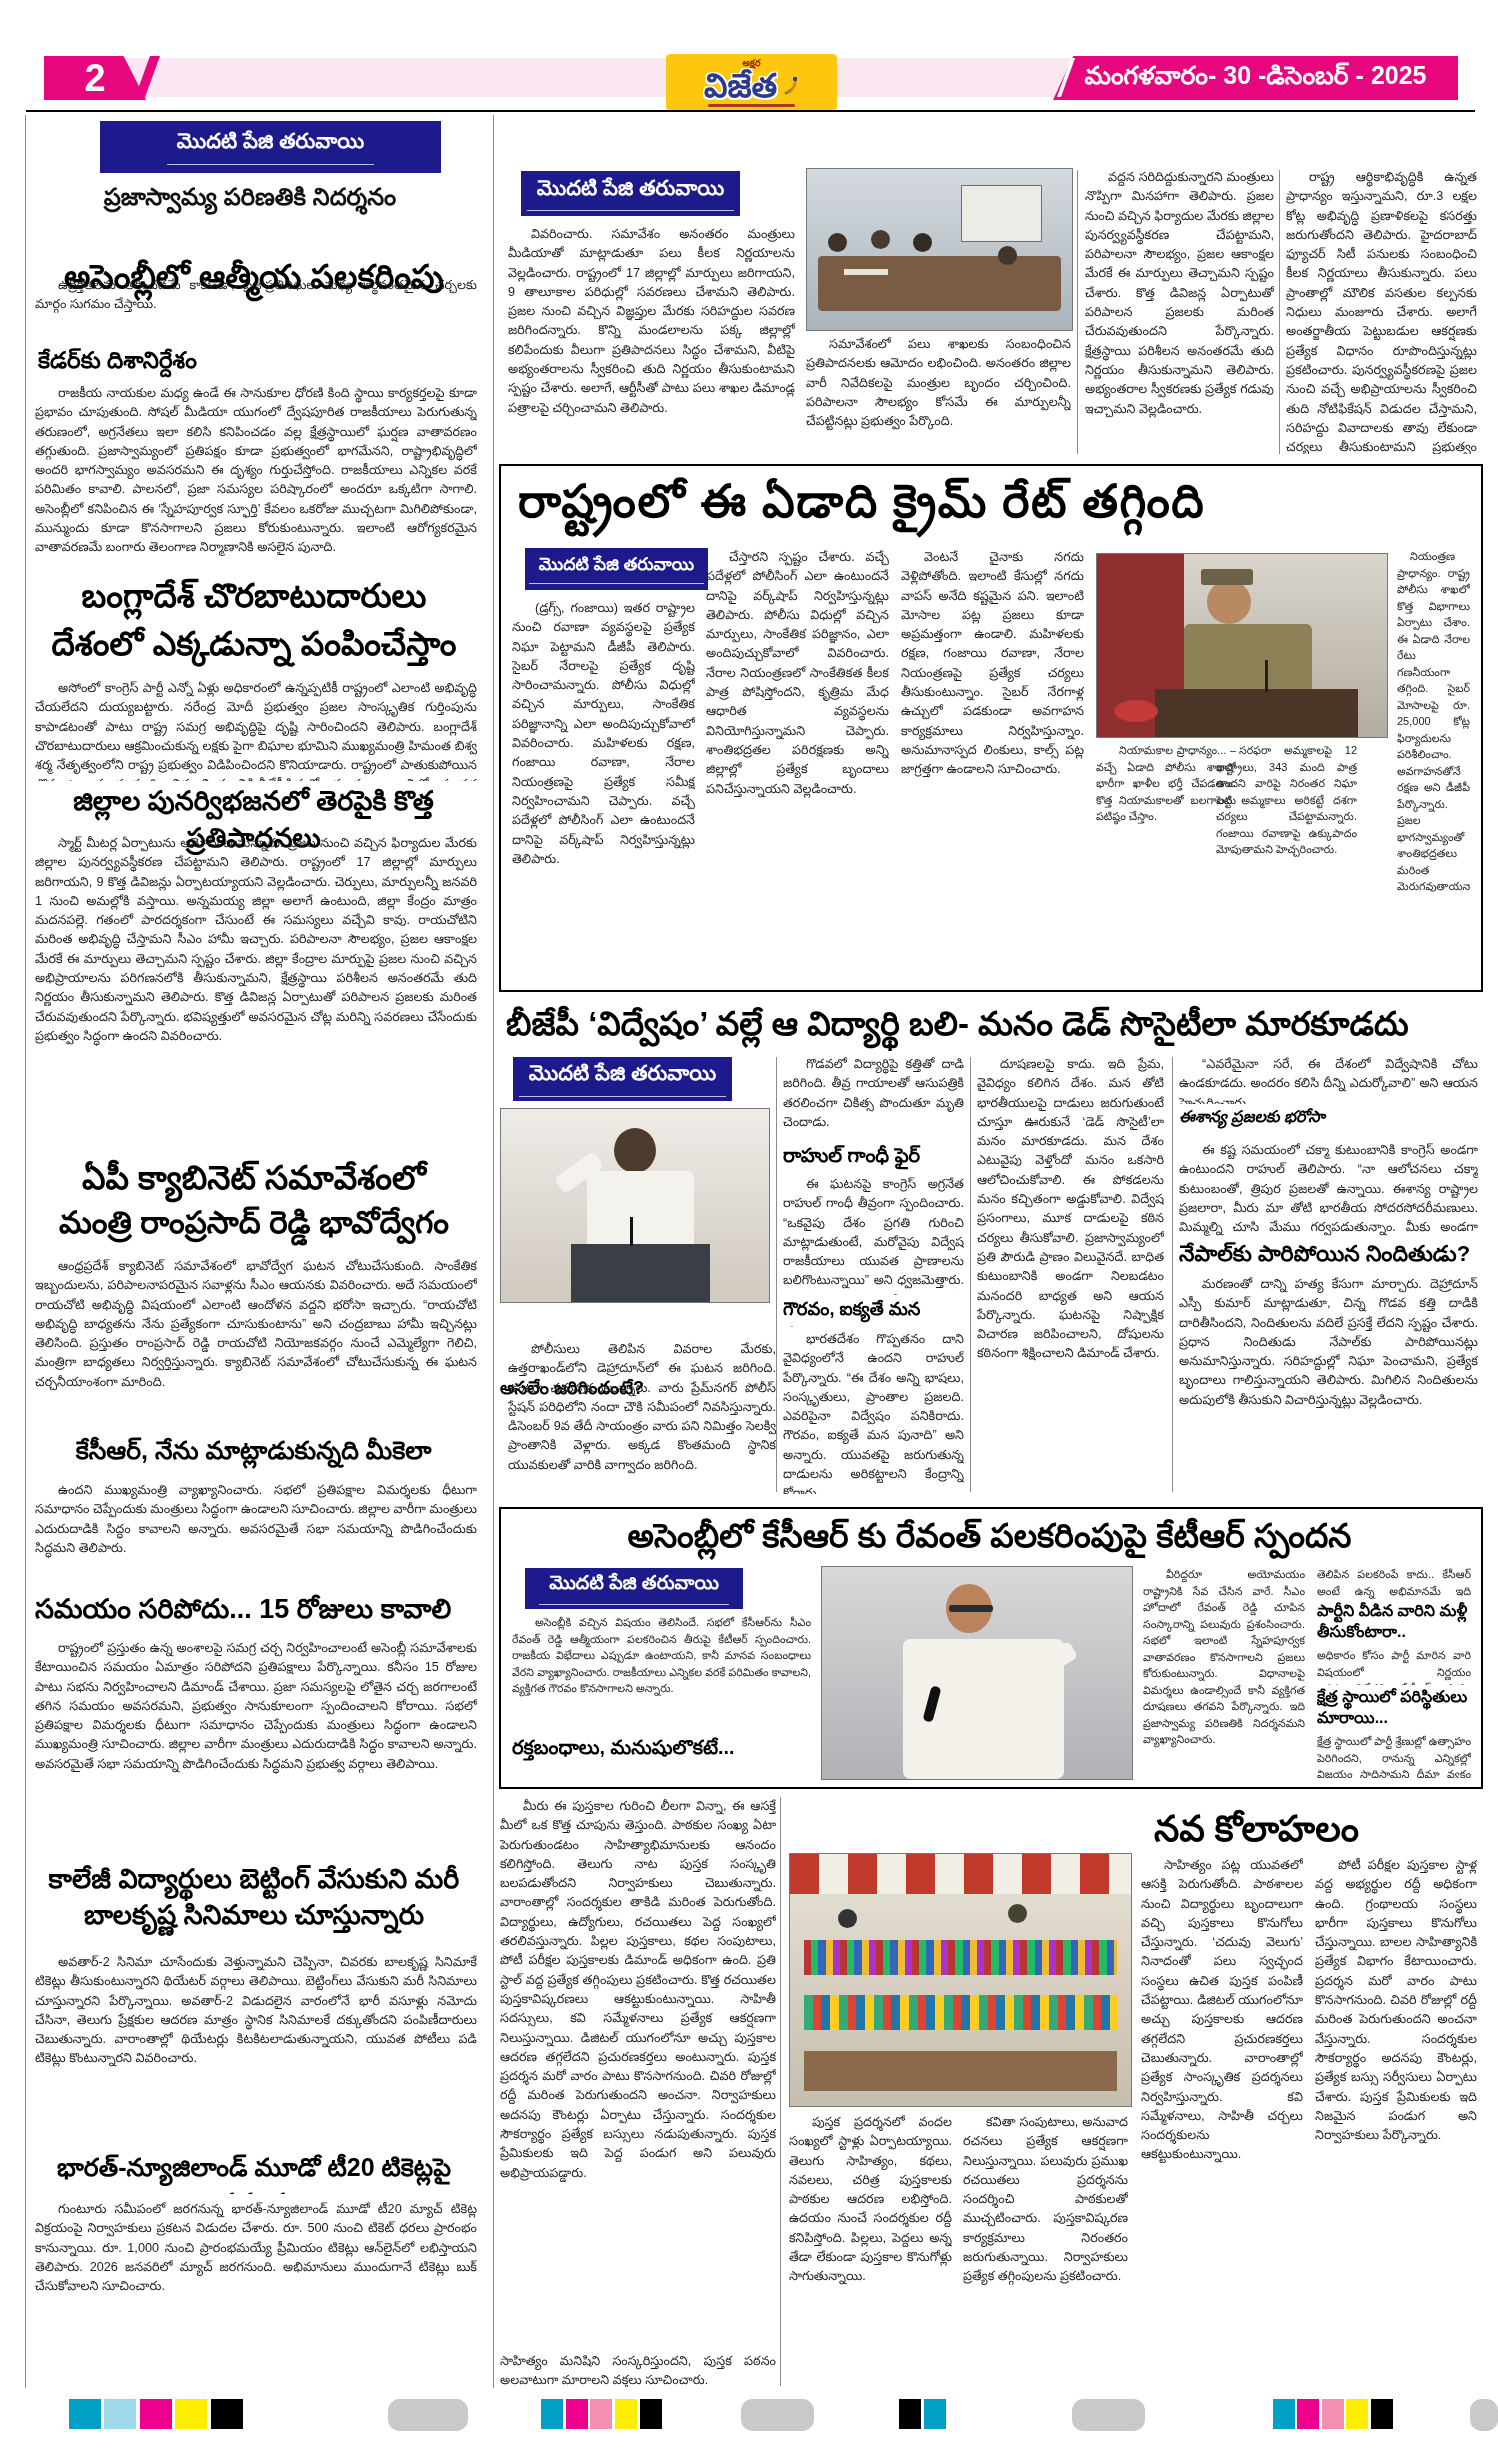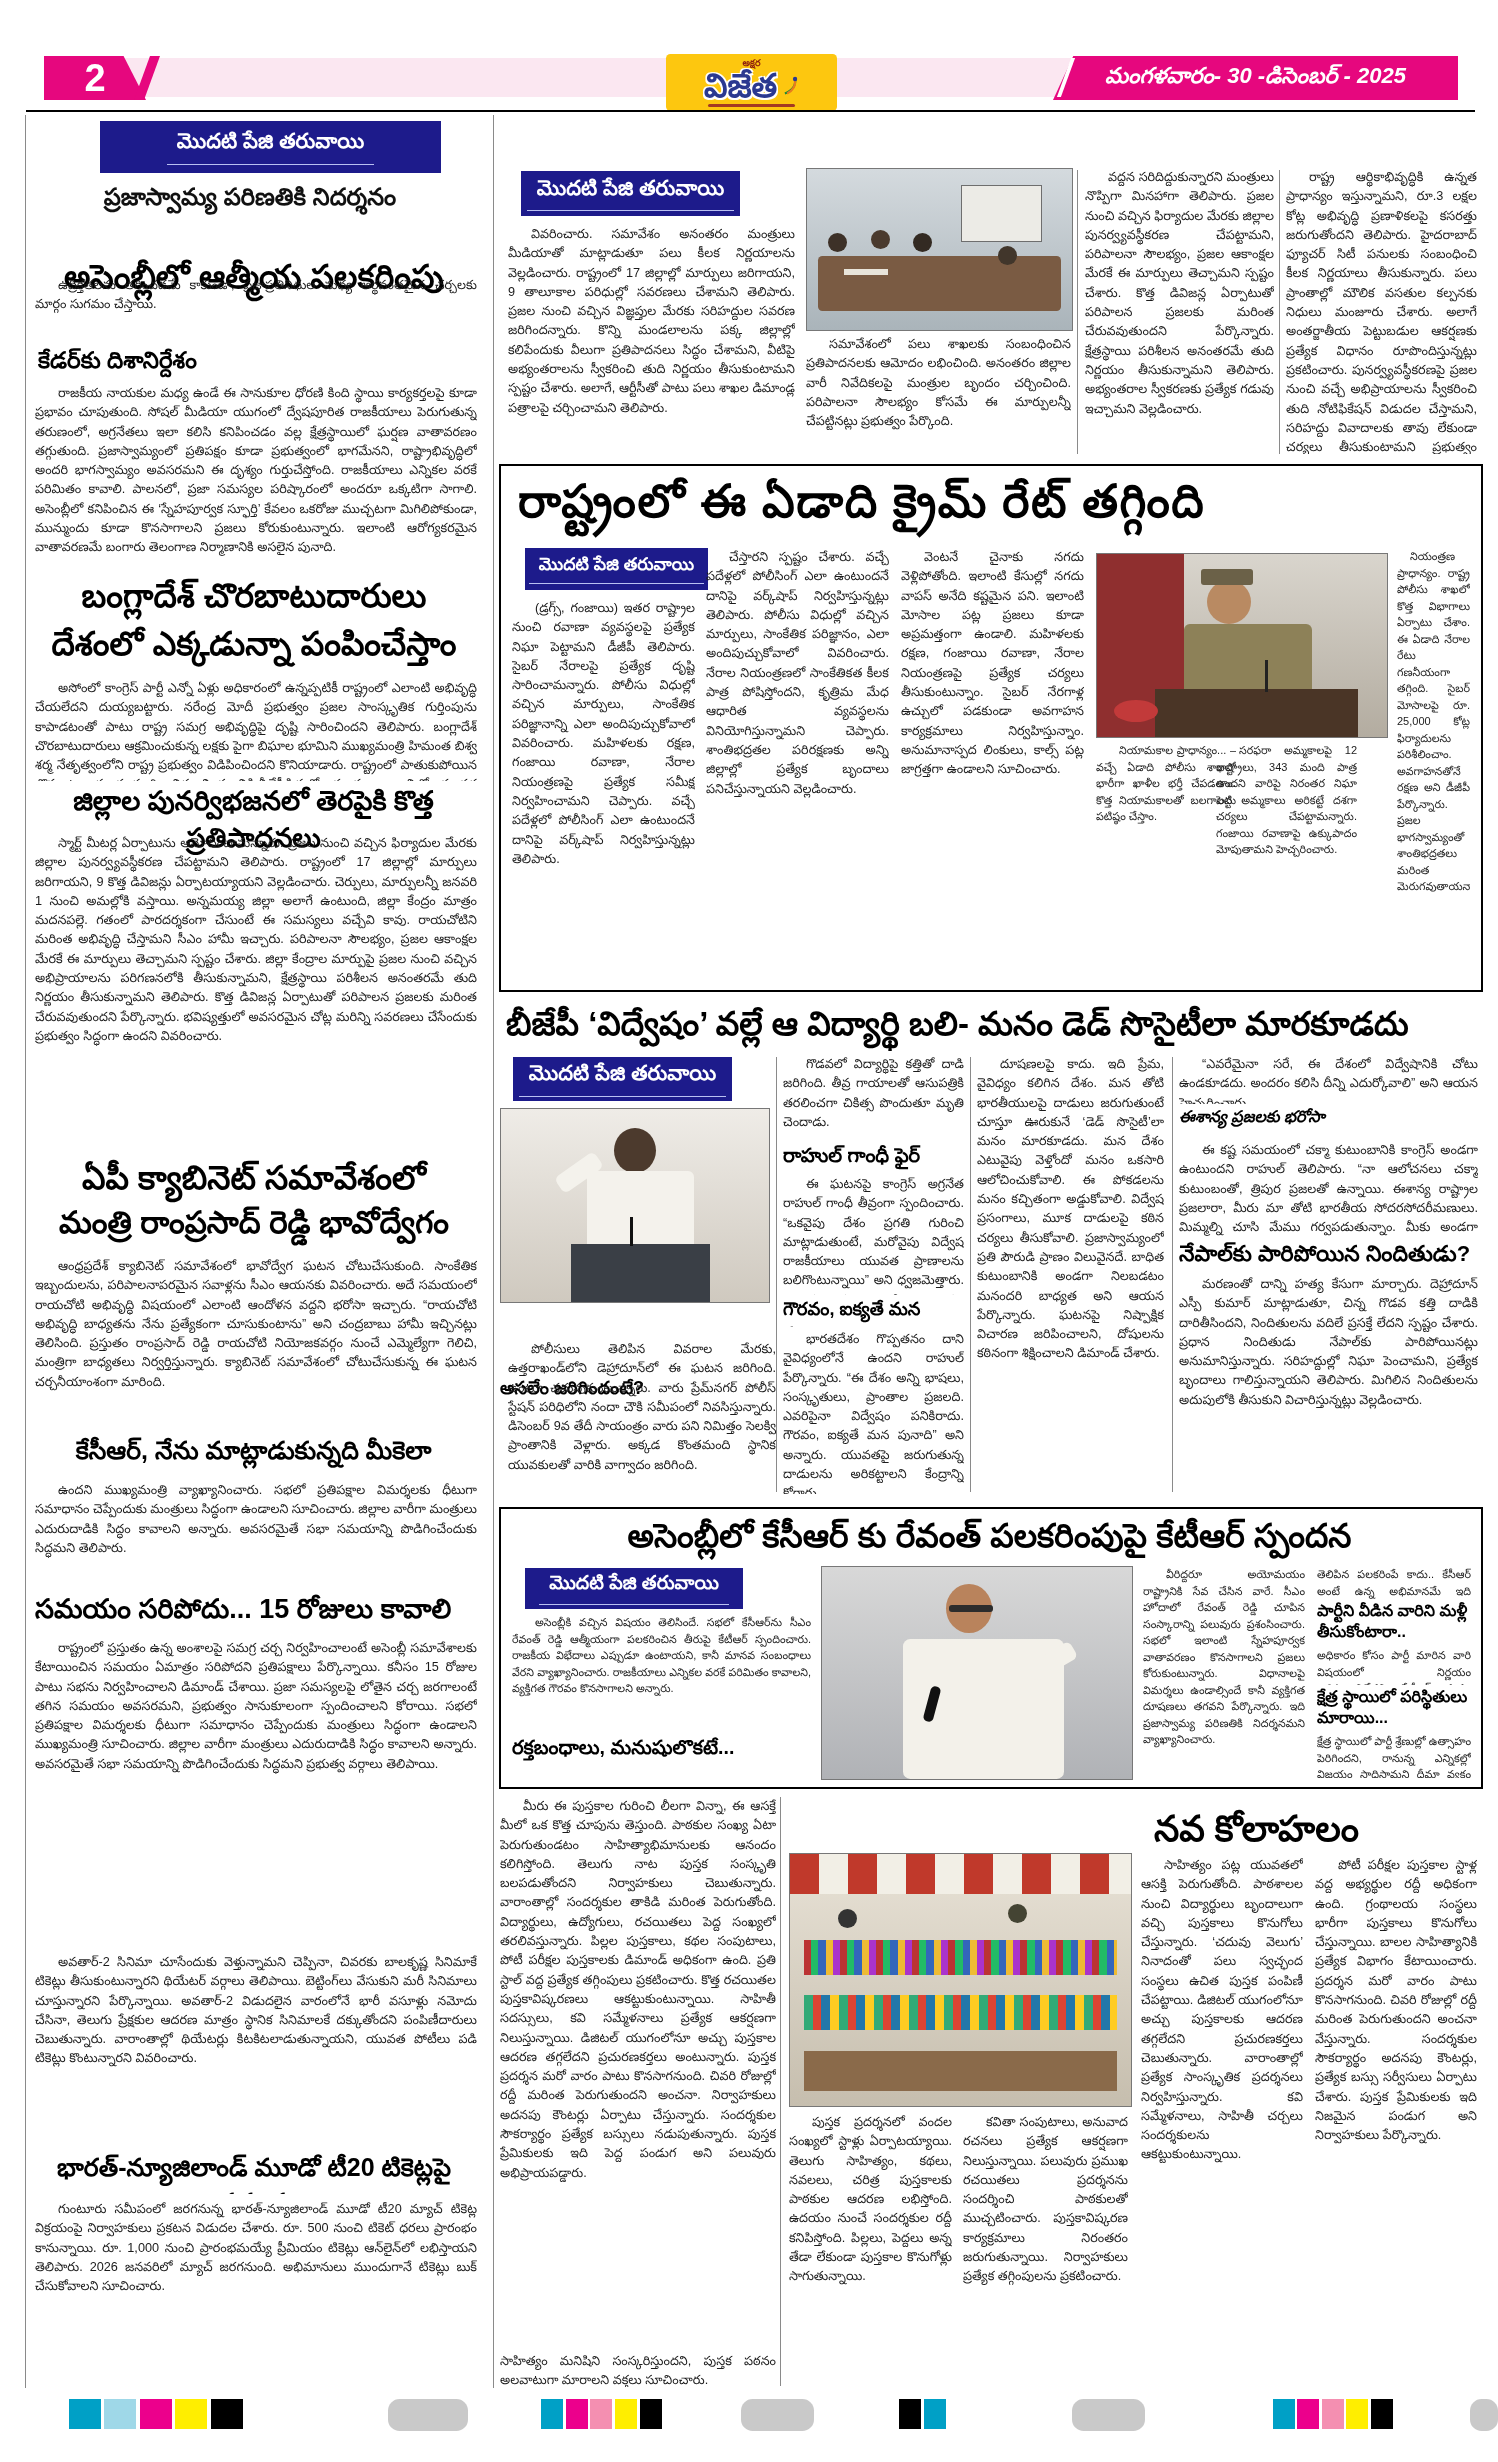--- a/index.html
+++ b/index.html
@@ -32,21 +32,21 @@
 <div id="paper">
 
   <div class="abs strip" style="left:65px;top:58px;width:1392px;height:39px;"></div>
 
   <div class="abs badge" style="left:44px;top:56px;width:102px;height:44px;clip-path:polygon(0 0,78% 0,100% 100%,0 100%);">
     <span style="font-size:38px;line-height:1;">2</span>
   </div>
   <div class="abs" style="left:142px;top:56px;width:10px;height:44px;background:#e6077e;transform:skewX(-20deg);"></div>
 
   <div class="abs badge" style="left:1053px;top:56px;width:405px;height:44px;clip-path:polygon(5% 0,100% 0,100% 100%,0 100%);">
-    <span style="font-size:22px;font-style:italic;">మంగళవారం- 30 -డిసెంబర్ - 2025</span>
+    <span style="font-size:25px;">మంగళవారం- 30 -డిసెంబర్ - 2025</span>
   </div>
   <div class="abs" style="left:1064px;top:58px;width:3.6px;height:39px;background:#fff;transform:skewX(-20deg);"></div>
 
   <div class="abs logo-box" style="left:666px;top:54px;width:171px;height:57px;">
     <div class="logo-small">అక్షర</div>
     <div style="display:flex;align-items:center;gap:4.4px;">
       <div class="logo-main">విజేత</div>
       <svg width="17.4" height="19" viewBox="0 0 24 26">
         <path d="M4 24 C 14 20, 20 12, 18 2" stroke="#1b8a3a" stroke-width="3" fill="none"></path>
         <path d="M7 24 C 15 20, 19 14, 18 6" stroke="#e87c1e" stroke-width="3" fill="none"></path>
@@ -80,20 +80,21 @@
   <div class="abs headline center" style="left:29px;top:1159px;width:450px;height:42px;font-size:33px;">ఏపీ క్యాబినెట్ సమావేశంలో</div>
   <div class="abs headline center" style="left:29px;top:1205px;width:450px;height:44px;font-size:31px;">మంత్రి రాంప్రసాద్ రెడ్డి భావోద్వేగం</div>
   <div class="abs body-text" style="left:35px;top:1257px;width:442px;height:173px;">ఆంధ్రప్రదేశ్ క్యాబినెట్ సమావేశంలో భావోద్వేగ ఘటన చోటుచేసుకుంది. సాంకేతిక ఇబ్బందులను, పరిపాలనాపరమైన సవాళ్లను సీఎం ఆయనకు వివరించారు. అదే సమయంలో రాయచోటి అభివృద్ధి విషయంలో ఎలాంటి ఆందోళన వద్దని భరోసా ఇచ్చారు. “రాయచోటి అభివృద్ధి బాధ్యతను నేను ప్రత్యేకంగా చూసుకుంటాను” అని చంద్రబాబు హామీ ఇచ్చినట్లు తెలిసింది. ప్రస్తుతం రాంప్రసాద్ రెడ్డి రాయచోటి నియోజకవర్గం నుంచే ఎమ్మెల్యేగా గెలిచి, మంత్రిగా బాధ్యతలు నిర్వర్తిస్తున్నారు. క్యాబినెట్ సమావేశంలో చోటుచేసుకున్న ఈ ఘటన చర్చనీయాంశంగా మారింది.</div>
 
   <div class="abs subhead center" style="left:27.6px;top:1436px;width:452px;height:38px;font-size:25px;">కేసీఆర్, నేను మాట్లాడుకున్నది మీకెలా చెబుతాను</div>
   <div class="abs body-text" style="left:35px;top:1481px;width:442px;height:107px;">ఉందని ముఖ్యమంత్రి వ్యాఖ్యానించారు. సభలో ప్రతిపక్షాల విమర్శలకు ధీటుగా సమాధానం చెప్పేందుకు మంత్రులు సిద్ధంగా ఉండాలని సూచించారు. జిల్లాల వారీగా మంత్రులు ఎదురుదాడికి సిద్ధం కావాలని అన్నారు. అవసరమైతే సభా సమయాన్ని పొడిగించేందుకు సిద్ధమని తెలిపారు.</div>
 
   <div class="abs subhead" style="left:35px;top:1594px;width:442px;height:38px;font-size:27px;">సమయం సరిపోదు... 15 రోజులు కావాలి</div>
   <div class="abs body-text" style="left:35px;top:1639px;width:442px;height:216px;">రాష్ట్రంలో ప్రస్తుతం ఉన్న అంశాలపై సమగ్ర చర్చ నిర్వహించాలంటే అసెంబ్లీ సమావేశాలకు కేటాయించిన సమయం ఏమాత్రం సరిపోదని ప్రతిపక్షాలు పేర్కొన్నాయి. కనీసం 15 రోజుల పాటు సభను నిర్వహించాలని డిమాండ్ చేశాయి. ప్రజా సమస్యలపై లోతైన చర్చ జరగాలంటే తగిన సమయం అవసరమని, ప్రభుత్వం సానుకూలంగా స్పందించాలని కోరాయి. సభలో ప్రతిపక్షాల విమర్శలకు ధీటుగా సమాధానం చెప్పేందుకు మంత్రులు సిద్ధంగా ఉండాలని ముఖ్యమంత్రి సూచించారు. జిల్లాల వారీగా మంత్రులు ఎదురుదాడికి సిద్ధం కావాలని అన్నారు. అవసరమైతే సభా సమయాన్ని పొడిగించేందుకు సిద్ధమని ప్రభుత్వ వర్గాలు తెలిపాయి.</div>
 
+  <div class="abs subhead center" style="left:29px;top:1861px;width:450px;height:86px;font-size:27px;line-height:1.35;">కాలేజీ విద్యార్థులు బెట్టింగ్ వేసుకుని మరీ బాలకృష్ణ సినిమాలు చూస్తున్నారు</div>
   <div class="abs body-text" style="left:35px;top:1953px;width:442px;height:194px;">అవతార్-2 సినిమా చూసేందుకు వెళ్తున్నామని చెప్పినా, చివరకు బాలకృష్ణ సినిమాకే టికెట్లు తీసుకుంటున్నారని థియేటర్ వర్గాలు తెలిపాయి. బెట్టింగ్‌లు వేసుకుని మరీ సినిమాలు చూస్తున్నారని పేర్కొన్నాయి. అవతార్-2 విడుదలైన వారంలోనే భారీ వసూళ్లు నమోదు చేసినా, తెలుగు ప్రేక్షకుల ఆదరణ మాత్రం స్థానిక సినిమాలకే దక్కుతోందని పంపిణీదారులు చెబుతున్నారు. వారాంతాల్లో థియేటర్లు కిటకిటలాడుతున్నాయని, యువత పోటీలు పడి టికెట్లు కొంటున్నారని వివరించారు.</div>
 
   <div class="abs subhead center" style="left:29px;top:2153px;width:450px;height:41px;font-size:25px;">భారత్-న్యూజిలాండ్ మూడో టీ20 టికెట్లపై ప్రకటన</div>
   <div class="abs body-text" style="left:35px;top:2200px;width:442px;height:185px;">గుంటూరు సమీపంలో జరగనున్న భారత్-న్యూజిలాండ్ మూడో టీ20 మ్యాచ్ టికెట్ల విక్రయంపై నిర్వాహకులు ప్రకటన విడుదల చేశారు. రూ. 500 నుంచి టికెట్ ధరలు ప్రారంభం కానున్నాయి. రూ. 1,000 నుంచి ప్రారంభమయ్యే ప్రీమియం టికెట్లు ఆన్‌లైన్‌లో లభిస్తాయని తెలిపారు. 2026 జనవరిలో మ్యాచ్ జరగనుంది. అభిమానులు ముందుగానే టికెట్లు బుక్ చేసుకోవాలని సూచించారు.</div>
 
   <div class="abs cont-box" style="left:508px;top:171px;width:219px;height:45px;">
     <span>మొదటి పేజి తరువాయి</span>
   </div>
   <div class="abs body-text" style="left:508px;top:225px;width:287px;height:229px;">వివరించారు. సమావేశం అనంతరం మంత్రులు మీడియాతో మాట్లాడుతూ పలు కీలక నిర్ణయాలను వెల్లడించారు. రాష్ట్రంలో 17 జిల్లాల్లో మార్పులు జరిగాయని, 9 తాలూకాల పరిధుల్లో సవరణలు చేశామని తెలిపారు. ప్రజల నుంచి వచ్చిన విజ్ఞప్తుల మేరకు సరిహద్దుల సవరణ జరిగిందన్నారు. కొన్ని మండలాలను పక్క జిల్లాల్లో కలిపేందుకు వీలుగా ప్రతిపాదనలు సిద్ధం చేశామని, వీటిపై అభ్యంతరాలను స్వీకరించి తుది నిర్ణయం తీసుకుంటామని స్పష్టం చేశారు. అలాగే, ఆర్టీసీతో పాటు పలు శాఖల డిమాండ్ల పత్రాలపై చర్చించామని తెలిపారు.</div>
 

